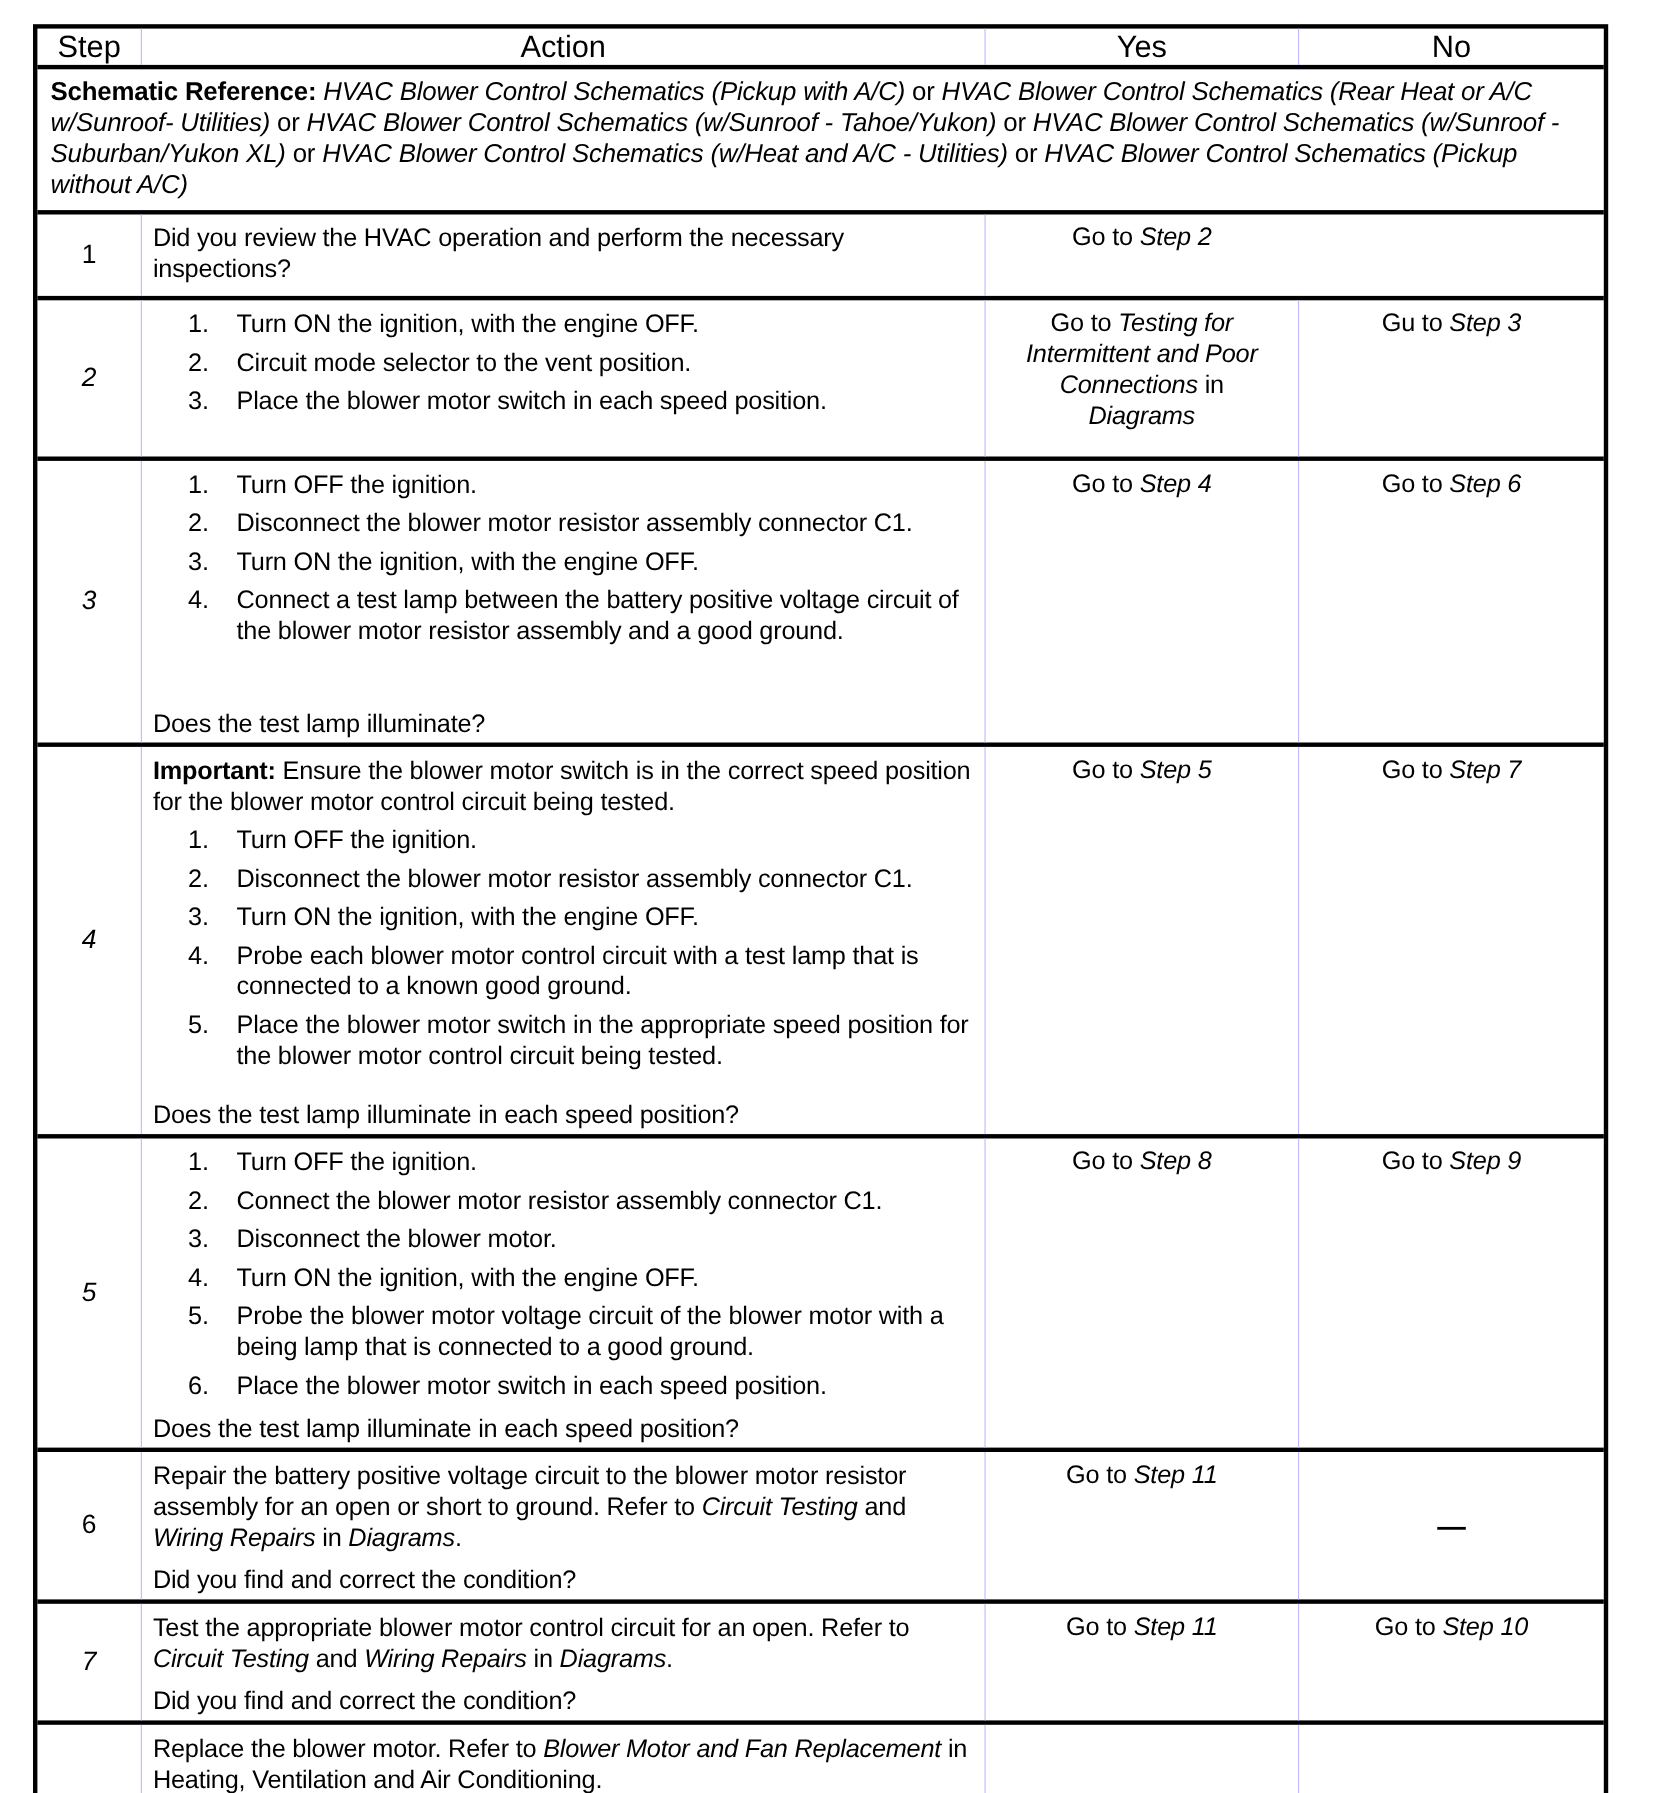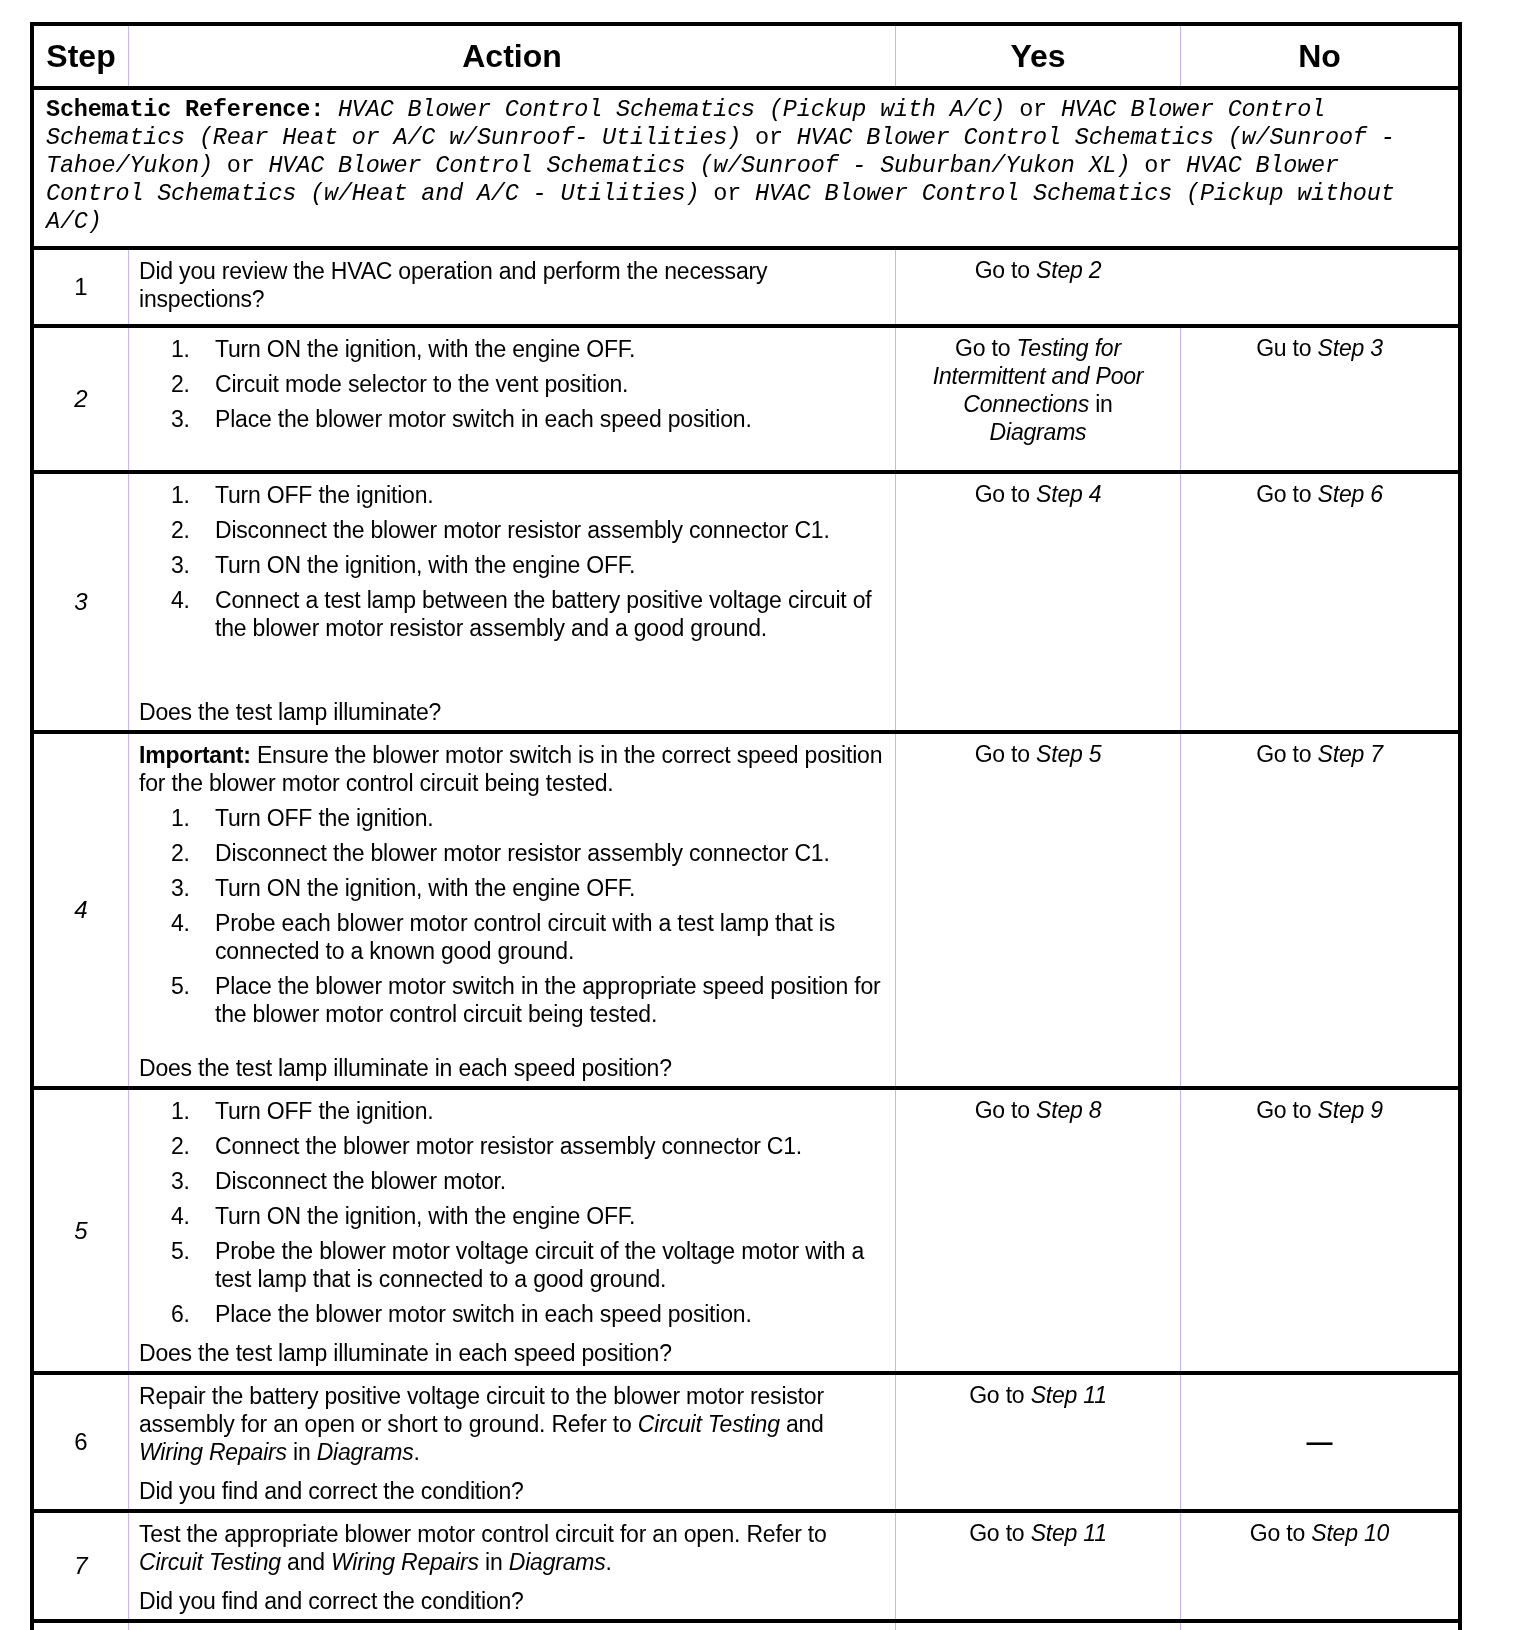--- a/index.html
+++ b/index.html
@@ -12,24 +12,24 @@
     position:absolute;left:30px;top:22px;width:1432px;
     border:4px solid #000;box-sizing:border-box;background:#fff;
   }
   .row{display:grid;grid-template-columns:94px 767px 285px 1fr;border-top:4px solid #000;}
   .row.hdr{border-top:none;}
   .row.schem{grid-template-columns:1fr;}
   .cell{box-sizing:border-box;}
   .row .cell + .cell{border-left:1px solid #c4b5fd;}
   .hdr .cell{
     min-height:33px;display:flex;align-items:center;justify-content:center;
-    font-weight:bold;font-size:32px;line-height:1;padding:14px 0;
+    font-weight:normal;font-size:28px;line-height:1;padding:2px 0;
   }
   .schem-cell{
-    padding:6px 12px 10px 12px;font-size:23.5px;line-height:28px;letter-spacing:-0.2px;font-family:Liberation Mono, monospace;
+    padding:6px 12px 10px 12px;font-size:23.5px;line-height:28px;letter-spacing:-0.2px;
   }
   .step-cell{
     display:flex;align-items:center;justify-content:center;
     font-size:24px;
   }
   .action-cell{
     display:flex;flex-direction:column;
     padding:7px 10px 4px 10px;font-size:23px;line-height:28px;letter-spacing:-0.2px;
   }
   .intro{margin:0 0 7px 0;}
@@ -178,21 +178,21 @@
             <div class="item">
               <span class="num">3.</span>
               <span class="itxt"><span>Disconnect the blower motor.</span></span>
             </div>
             <div class="item">
               <span class="num">4.</span>
               <span class="itxt"><span>Turn ON the ignition, with the engine OFF.</span></span>
             </div>
             <div class="item">
               <span class="num">5.</span>
-              <span class="itxt"><span>Probe the blower motor voltage circuit of the voltage motor with a test lamp that is connected to a good ground.</span></span>
+              <span class="itxt"><span>Probe the blower motor voltage circuit of the blower motor with a being lamp that is connected to a good ground.</span></span>
             </div>
             <div class="item">
               <span class="num">6.</span>
               <span class="itxt"><span>Place the blower motor switch in each speed position.</span></span>
             </div>
             <div class="question"><span>Does the test lamp illuminate in each speed position?</span></div>
           </div>
           <div class="cell goto-cell">
             <div><span>Go to </span><span class="i">Step 8</span></div>
           </div>

